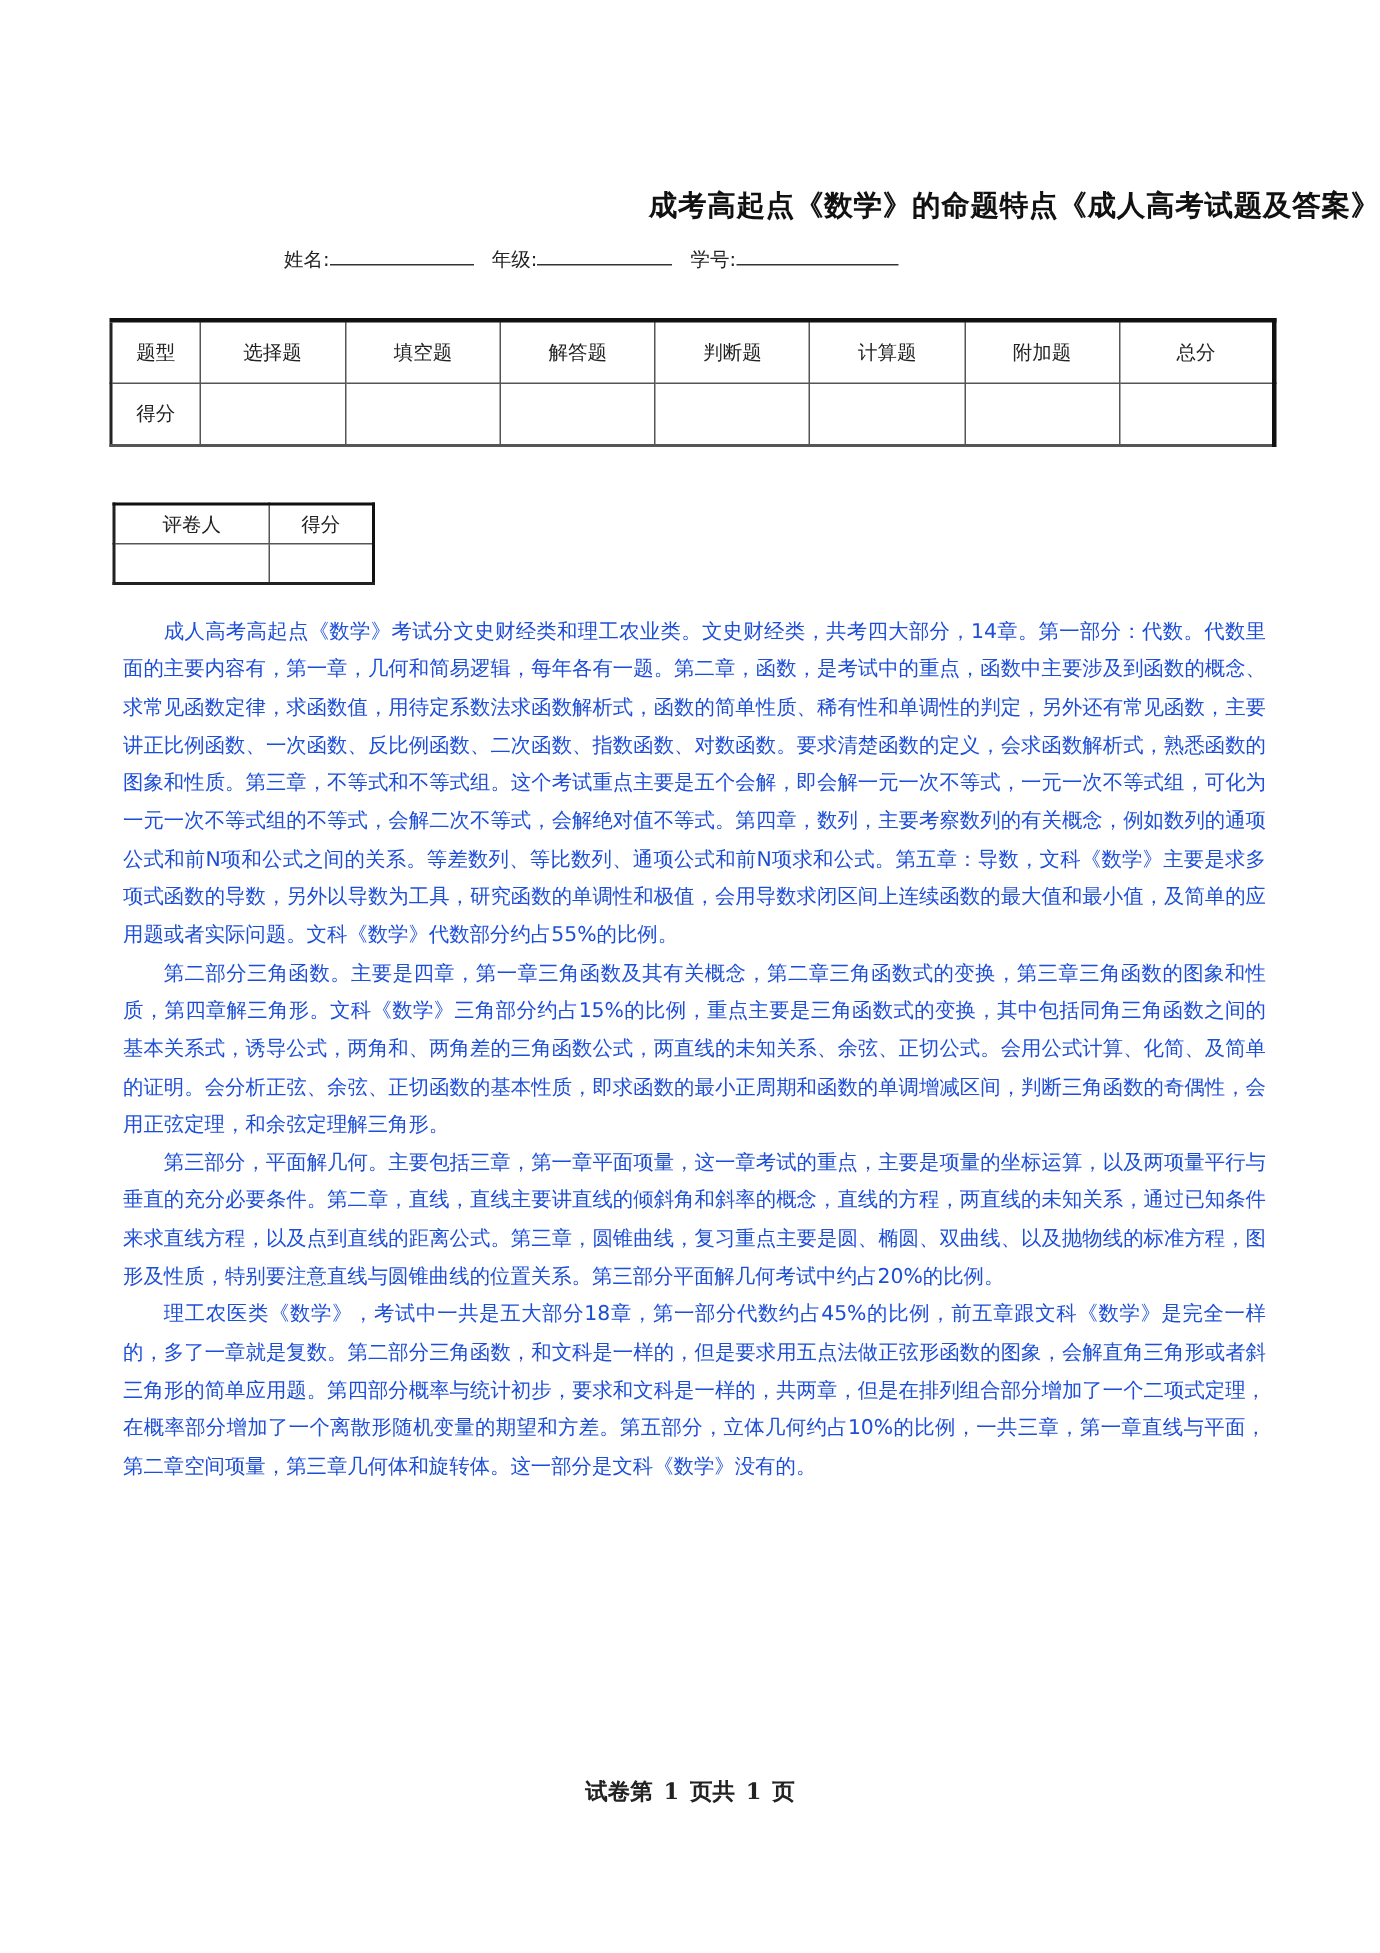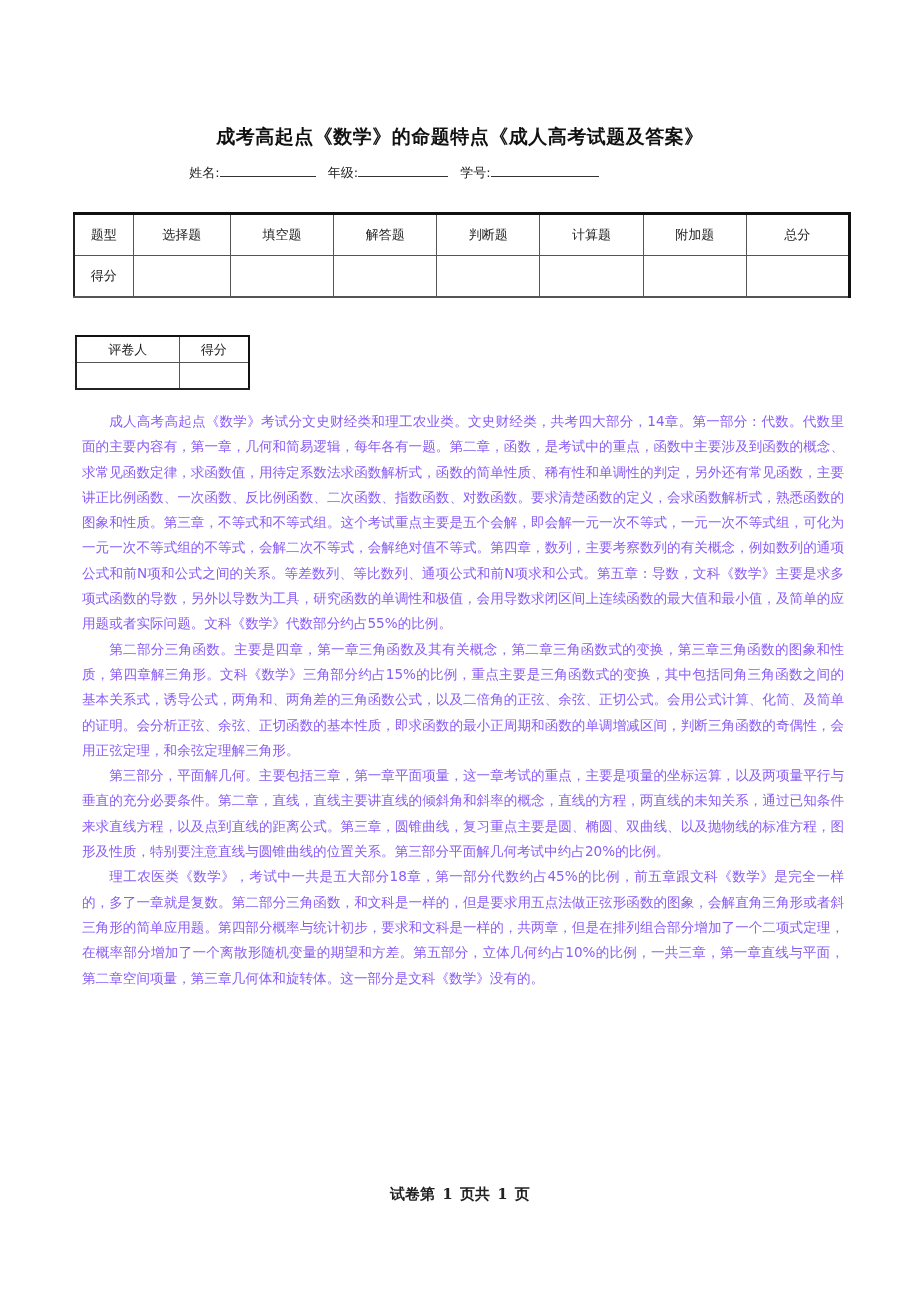--- a/index.html
+++ b/index.html
@@ -1,19 +1,19 @@
 <!DOCTYPE html>
 <html><head>
   <meta charset="utf-8">
   <style>
     html, body { margin: 0; padding: 0; background: #ffffff; }
     body { width: 920px; height: 1302px; position: relative; overflow: hidden; color: #111; }
     .page { position: absolute; left: 0; top: 0; width: 920px; height: 1302px; background: #fff; }
     .title {
-      position: absolute; left: 0; top: 124px; width: 920px; text-align: center;
+      position: absolute; left: 0; top: 124px; width: 920px; text-align: right;
       font-family: "DejaVu Sans", sans-serif; font-weight: bold; font-size: 19px; letter-spacing: 0.5px; color: #111;
     }
     .info-line {
       position: absolute; left: 0; top: 164px; width: 796px; text-align: center;
       font-family: "DejaVu Sans", sans-serif; font-size: 13px; color: #222;
     }
     .info-line .blank { display: inline-block; border-bottom: 1px solid #333; height: 12px; vertical-align: baseline; margin-right: 8px; }
     .info-line .b1 { width: 96px; }
     .info-line .b2 { width: 90px; }
     .info-line .b3 { width: 108px; }
@@ -28,21 +28,21 @@
 
     table.grader { position: absolute; left: 75px; top: 335px; width: 175px; height: 54px; border-collapse: collapse;
       font-family: Liberation Sans, sans-serif; font-size: 13px; color: #222; }
     table.grader { border-top: 2px solid #111; border-left: 2px solid #222; border-right: 2px solid #111; border-bottom: 2px solid #222; }
     table.grader td { border: 1px solid #555; text-align: center; padding: 0; }
     table.grader tr.hdr td { height: 25px; }
     table.grader tr.val td { height: 25px; }
 
     .body-text {
       position: absolute; left: 82px; top: 409px; width: 762px;
-      font-family: "DejaVu Sans", sans-serif; font-size: 13.6px; line-height: 25.3px; color: #8b5cf6;
+      font-family: "DejaVu Sans", sans-serif; font-size: 13.6px; line-height: 25.3px; color: #1d4ed8;
       text-align: justify;
     }
     .body-text p { margin: 0; text-indent: 2em; }
 
     .footer {
       position: absolute; left: 0; top: 1185px; width: 920px; text-align: center;
       font-family: "DejaVu Serif", serif; font-size: 15px; color: #222; word-spacing: 2px; font-weight: bold;
     }
   </style>
 </head>
@@ -101,20 +101,20 @@
     </tr>
     <tr class="val">
       <td></td>
       <td></td>
     </tr>
   </tbody>
     </table>
 
   <div class="body-text">
     <p>成人高考高起点《数学》考试分文史财经类和理工农业类。文史财经类，共考四大部分，14章。第一部分：代数。代数里面的主要内容有，第一章，几何和简易逻辑，每年各有一题。第二章，函数，是考试中的重点，函数中主要涉及到函数的概念、求常见函数定律，求函数值，用待定系数法求函数解析式，函数的简单性质、稀有性和单调性的判定，另外还有常见函数，主要讲正比例函数、一次函数、反比例函数、二次函数、指数函数、对数函数。要求清楚函数的定义，会求函数解析式，熟悉函数的图象和性质。第三章，不等式和不等式组。这个考试重点主要是五个会解，即会解一元一次不等式，一元一次不等式组，可化为一元一次不等式组的不等式，会解二次不等式，会解绝对值不等式。第四章，数列，主要考察数列的有关概念，例如数列的通项公式和前N项和公式之间的关系。等差数列、等比数列、通项公式和前N项求和公式。第五章：导数，文科《数学》主要是求多项式函数的导数，另外以导数为工具，研究函数的单调性和极值，会用导数求闭区间上连续函数的最大值和最小值，及简单的应用题或者实际问题。文科《数学》代数部分约占55%的比例。</p>
-    <p>第二部分三角函数。主要是四章，第一章三角函数及其有关概念，第二章三角函数式的变换，第三章三角函数的图象和性质，第四章解三角形。文科《数学》三角部分约占15%的比例，重点主要是三角函数式的变换，其中包括同角三角函数之间的基本关系式，诱导公式，两角和、两角差的三角函数公式，以及二倍角的正弦、余弦、正切公式。会用公式计算、化简、及简单的证明。会分析正弦、余弦、正切函数的基本性质，即求函数的最小正周期和函数的单调增减区间，判断三角函数的奇偶性，会用正弦定理，和余弦定理解三角形。</p>
+    <p>第二部分三角函数。主要是四章，第一章三角函数及其有关概念，第二章三角函数式的变换，第三章三角函数的图象和性质，第四章解三角形。文科《数学》三角部分约占15%的比例，重点主要是三角函数式的变换，其中包括同角三角函数之间的基本关系式，诱导公式，两角和、两角差的三角函数公式，两直线的未知关系、余弦、正切公式。会用公式计算、化简、及简单的证明。会分析正弦、余弦、正切函数的基本性质，即求函数的最小正周期和函数的单调增减区间，判断三角函数的奇偶性，会用正弦定理，和余弦定理解三角形。</p>
     <p>第三部分，平面解几何。主要包括三章，第一章平面项量，这一章考试的重点，主要是项量的坐标运算，以及两项量平行与垂直的充分必要条件。第二章，直线，直线主要讲直线的倾斜角和斜率的概念，直线的方程，两直线的未知关系，通过已知条件来求直线方程，以及点到直线的距离公式。第三章，圆锥曲线，复习重点主要是圆、椭圆、双曲线、以及抛物线的标准方程，图形及性质，特别要注意直线与圆锥曲线的位置关系。第三部分平面解几何考试中约占20%的比例。</p>
     <p>理工农医类《数学》，考试中一共是五大部分18章，第一部分代数约占45%的比例，前五章跟文科《数学》是完全一样的，多了一章就是复数。第二部分三角函数，和文科是一样的，但是要求用五点法做正弦形函数的图象，会解直角三角形或者斜三角形的简单应用题。第四部分概率与统计初步，要求和文科是一样的，共两章，但是在排列组合部分增加了一个二项式定理，在概率部分增加了一个离散形随机变量的期望和方差。第五部分，立体几何约占10%的比例，一共三章，第一章直线与平面，第二章空间项量，第三章几何体和旋转体。这一部分是文科《数学》没有的。</p>
   </div>
 
   <div class="footer">试卷第 1 页共 1 页</div>
 
 </div>
 
 </body></html>

